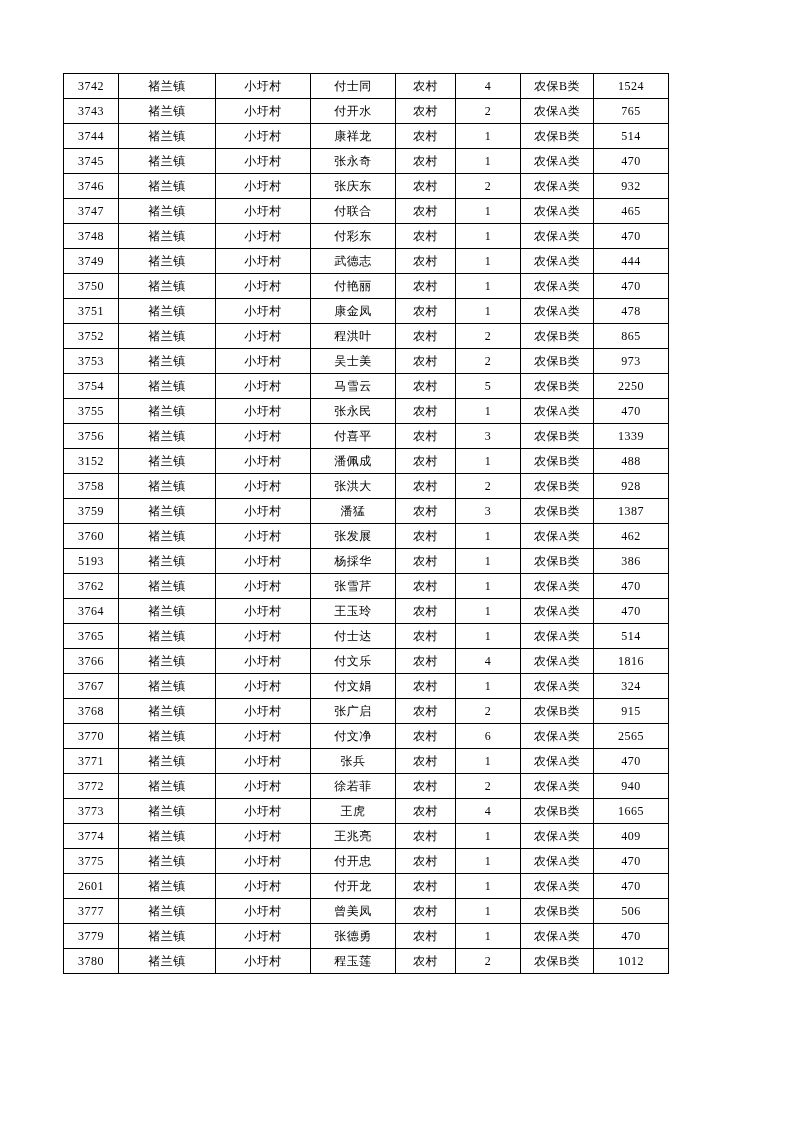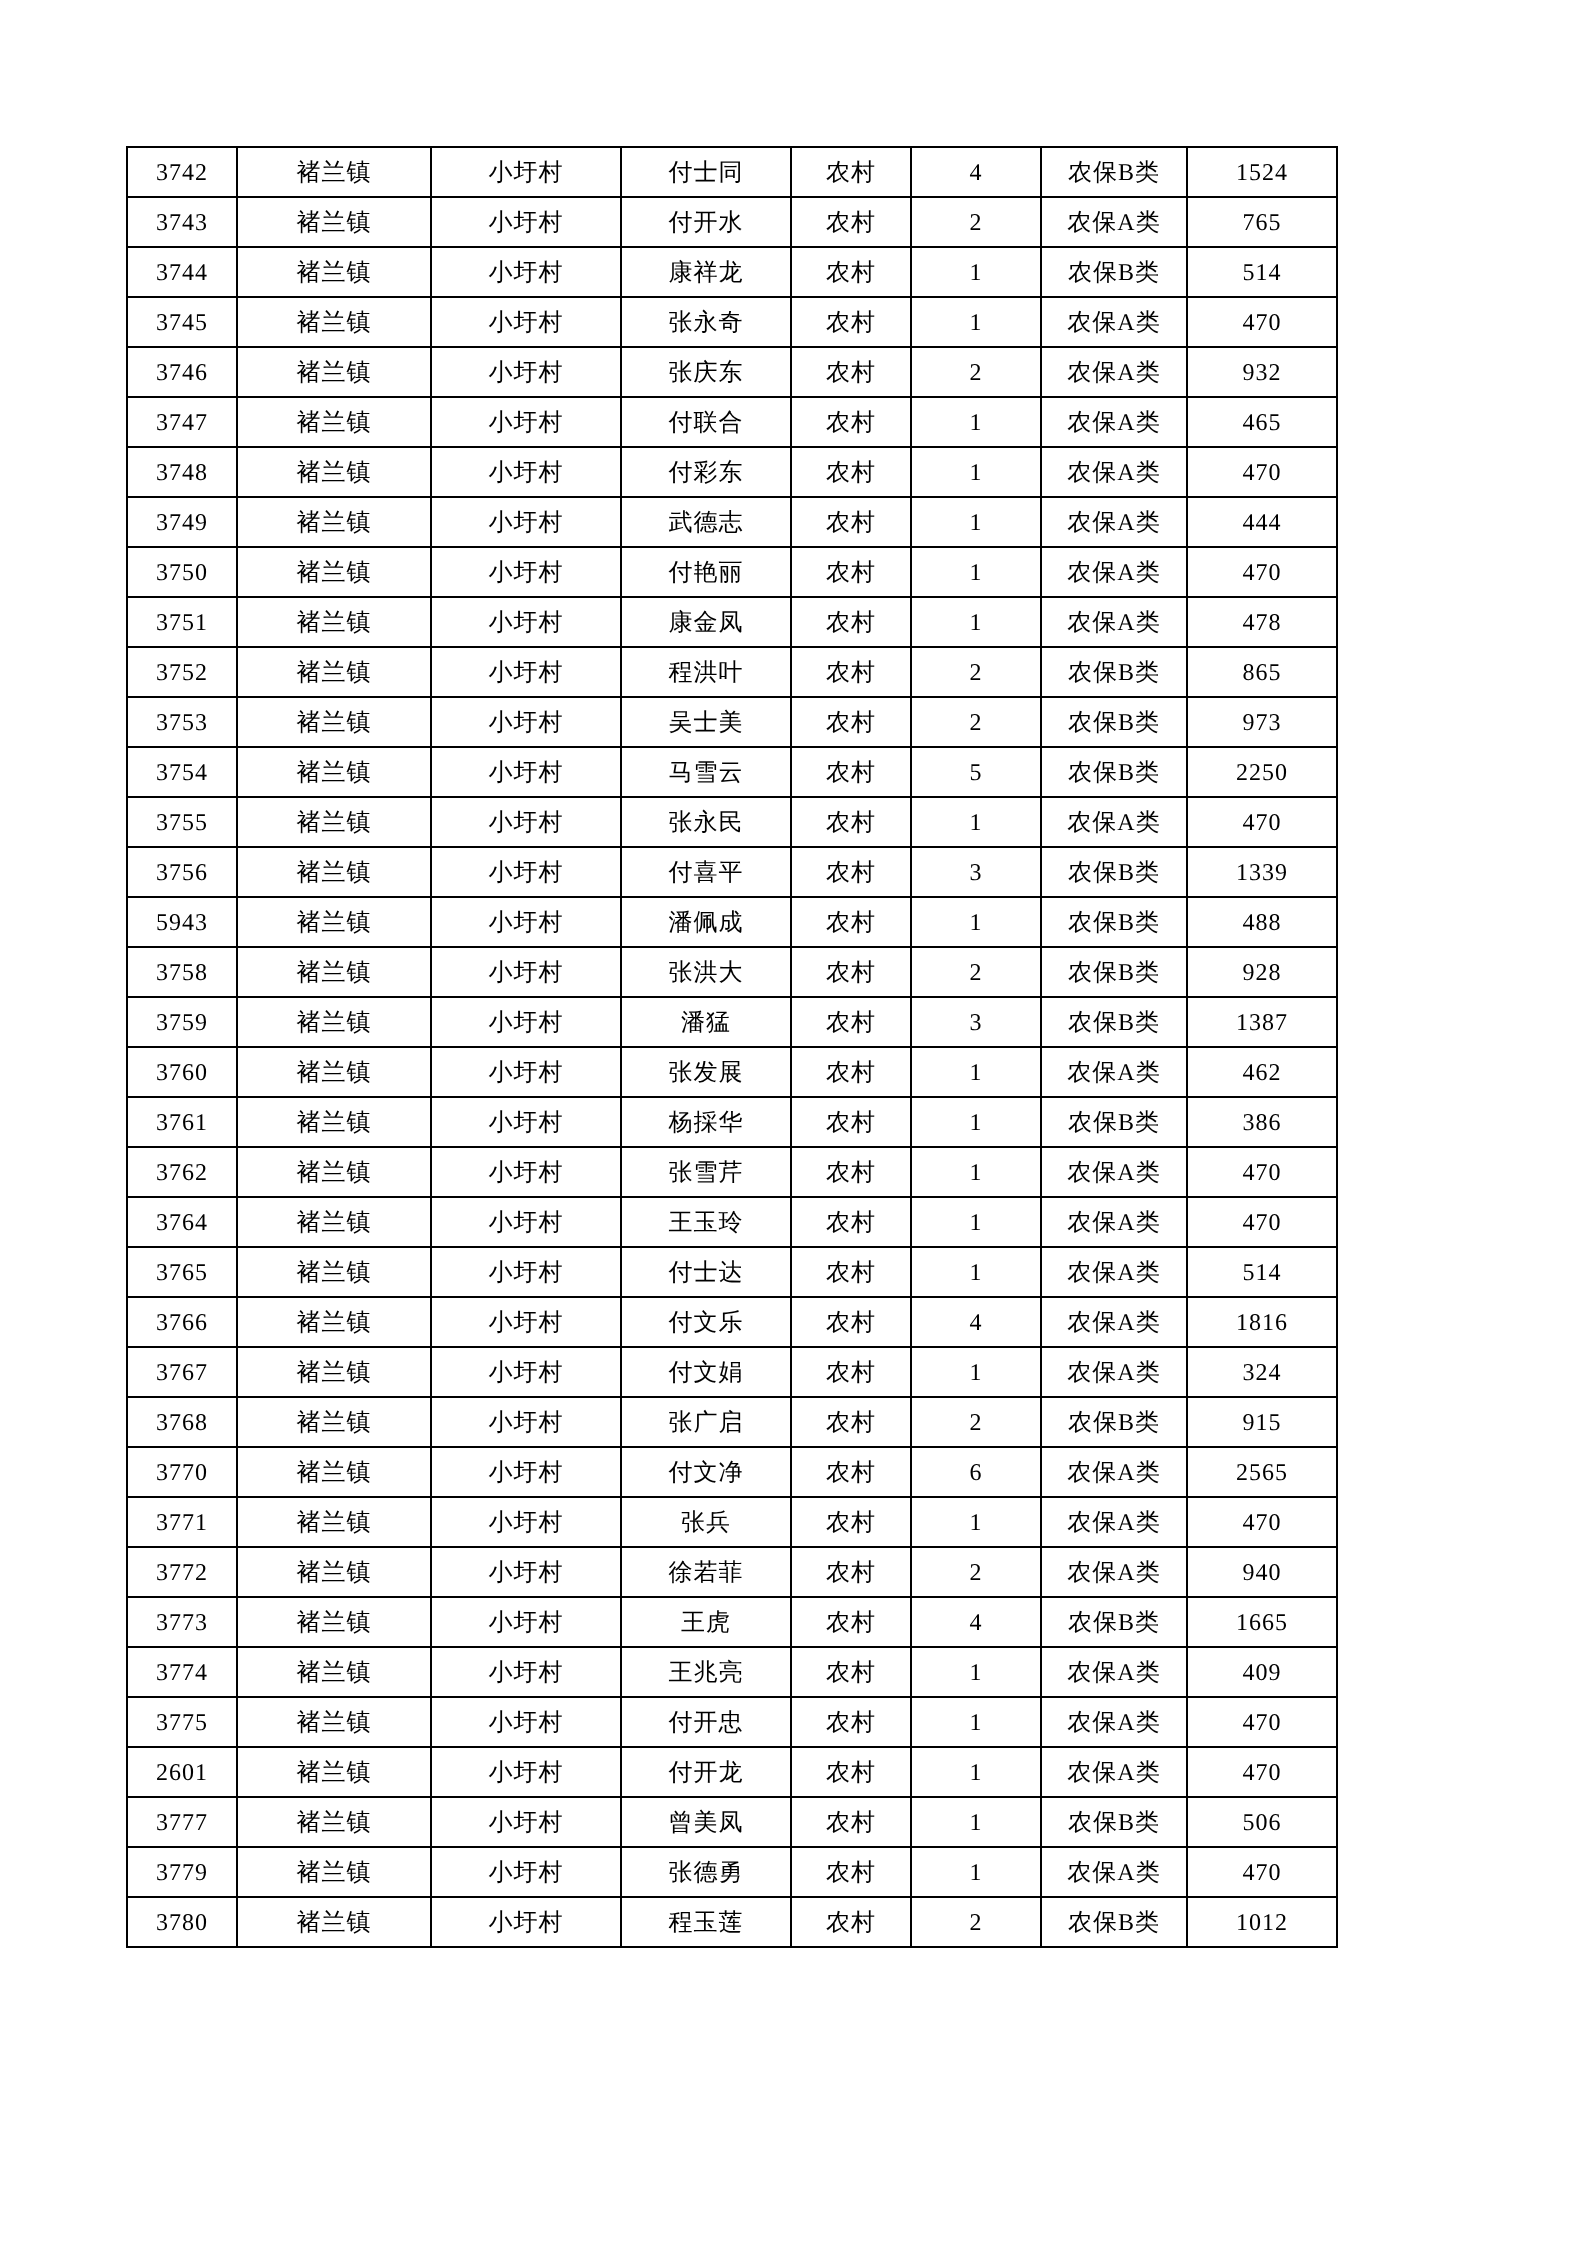--- a/index.html
+++ b/index.html
@@ -203,21 +203,21 @@
           <td>3756</td>
           <td>褚兰镇</td>
           <td>小圩村</td>
           <td>付喜平</td>
           <td>农村</td>
           <td>3</td>
           <td>农保B类</td>
           <td>1339</td>
         </tr>
         <tr>
-          <td>5943</td>
+          <td>3152</td>
           <td>褚兰镇</td>
           <td>小圩村</td>
           <td>潘佩成</td>
           <td>农村</td>
           <td>1</td>
           <td>农保B类</td>
           <td>488</td>
         </tr>
         <tr>
           <td>3758</td>
@@ -243,21 +243,21 @@
           <td>3760</td>
           <td>褚兰镇</td>
           <td>小圩村</td>
           <td>张发展</td>
           <td>农村</td>
           <td>1</td>
           <td>农保A类</td>
           <td>462</td>
         </tr>
         <tr>
-          <td>3761</td>
+          <td>5193</td>
           <td>褚兰镇</td>
           <td>小圩村</td>
           <td>杨採华</td>
           <td>农村</td>
           <td>1</td>
           <td>农保B类</td>
           <td>386</td>
         </tr>
         <tr>
           <td>3762</td>

